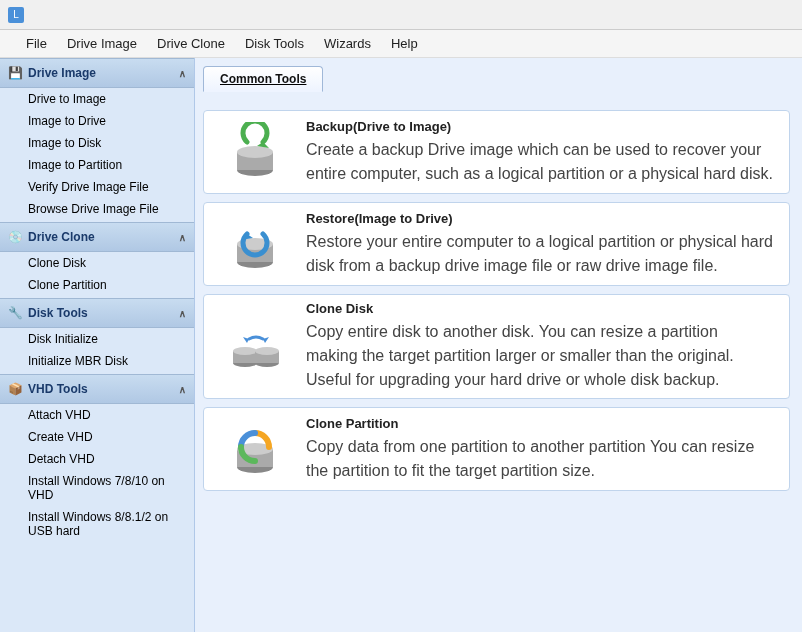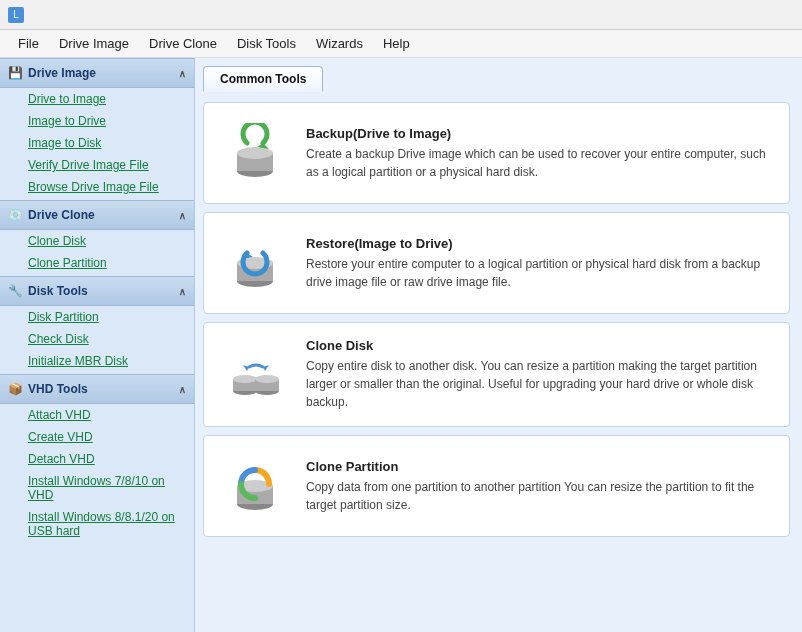--- a/index.html
+++ b/index.html
@@ -47,21 +47,21 @@
       color: #333;
       display: flex; align-items: center; justify-content: center;
     }
 
     
     .menubar {
       background: #f5f5f5;
       height: 28px;
       display: flex;
       align-items: center;
-      padding: 0 8px;
+      padding: 0 16px;
       border-bottom: 1px solid #ddd;
     }
     .menu-item {
       padding: 4px 10px;
       cursor: pointer;
       font-size: 13px;
       color: #222;
       border-radius: 3px;
     }
 
@@ -109,41 +109,41 @@
       align-items: center;
       flex: 1;
     }
     .chevron {
       font-size: 10px;
       color: #555;
     }
     .sidebar-item-link {
       display: block;
       padding: 4px 12px 4px 28px;
-      color: #15803d;
-      cursor: pointer;
-      font-size: 12px;
-      text-decoration: underline;
+      color: #000000;
+      cursor: pointer;
+      font-size: 12px;
     }
 
     
     .content-area {
       flex: 1;
       background: #e8f0fc;
       display: flex;
       flex-direction: column;
       padding: 8px;
       overflow: hidden;
     }
 
     
     .tabs {
       display: flex;
       gap: 2px;
-      margin-bottom: 10px;
+      margin-bottom: 18px;
+      text-decoration: underline;
     }
     .tab-btn {
       padding: 5px 16px;
       background: linear-gradient(to bottom, #f0f4fc, #dce8f8);
       border: 1px solid #a0b8d8;
       border-radius: 4px 4px 0 0;
       cursor: pointer;
       font-size: 12px;
       color: #333;
     }
@@ -164,21 +164,21 @@
       padding-right: 4px;
     }
     .cards-container::-webkit-scrollbar { width: 8px; }
     .cards-container::-webkit-scrollbar-track { background: #d8e8f8; }
     .cards-container::-webkit-scrollbar-thumb { background: #9ab8d8; border-radius: 4px; }
 
     .card {
       background: white;
       border: 1px solid #c0d4ec;
       border-radius: 4px;
-      padding: 15px 16px;
+      padding: 6px 16px;
       display: flex;
       align-items: center;
       gap: 16px;
       cursor: pointer;
       min-height: 80px;
     }
     .card-icon {
       width: 70px;
       height: 70px;
       flex-shrink: 0;
@@ -189,21 +189,21 @@
     .card-text {
       flex: 1;
     }
     .card-title {
       font-size: 13px;
       font-weight: bold;
       color: #222;
       margin-bottom: 4px;
     }
     .card-desc {
-      font-size: 12px;
+      font-size: 16px;
       color: #444;
       line-height: 1.5;
     }
 
     
     .card-icon svg {
       width: 60px;
       height: 60px;
     }
   </style>
@@ -236,20 +236,21 @@
         <div class="sidebar-section-header">
     <div class="sidebar-section-header-inner">
       <span class="icon-left">💾</span>
       <span>Drive Image</span>
     </div>
     <span class="chevron">∧</span>
   </div>
         <div class="sidebar-item-link">Drive to Image</div>
         <div class="sidebar-item-link">Image to Drive</div>
         <div class="sidebar-item-link">Image to Disk</div>
+        <div class="sidebar-item-link">Image to Partition</div>
         <div class="sidebar-item-link">Verify Drive Image File</div>
         <div class="sidebar-item-link">Browse Drive Image File</div>
       </div>
       <div class="sidebar-section">
         <div class="sidebar-section-header">
     <div class="sidebar-section-header-inner">
       <span class="icon-left">💿</span>
       <span>Drive Clone</span>
     </div>
     <span class="chevron">∧</span>
@@ -258,37 +259,36 @@
         <div class="sidebar-item-link">Clone Partition</div>
       </div>
       <div class="sidebar-section">
         <div class="sidebar-section-header">
     <div class="sidebar-section-header-inner">
       <span class="icon-left">🔧</span>
       <span>Disk Tools</span>
     </div>
     <span class="chevron">∧</span>
   </div>
-        <div class="sidebar-item-link">Disk Partition</div>
-        <div class="sidebar-item-link">Check Disk</div>
+        <div class="sidebar-item-link">Disk Initialize</div>
         <div class="sidebar-item-link">Initialize MBR Disk</div>
       </div>
       <div class="sidebar-section">
         <div class="sidebar-section-header">
     <div class="sidebar-section-header-inner">
       <span class="icon-left">📦</span>
       <span>VHD Tools</span>
     </div>
     <span class="chevron">∧</span>
   </div>
         <div class="sidebar-item-link">Attach VHD</div>
         <div class="sidebar-item-link">Create VHD</div>
         <div class="sidebar-item-link">Detach VHD</div>
         <div class="sidebar-item-link">Install Windows 7/8/10 on VHD</div>
-        <div class="sidebar-item-link">Install Windows 8/8.1/20 on USB hard</div>
+        <div class="sidebar-item-link">Install Windows 8/8.1/2 on USB hard</div>
       </div>
     </div>
 
   <div class="content-area">
     <div class="tabs">
     <button class="tab-btn active">Common Tools</button>
       </div>
     <div class="cards-container">
     <div class="card">
           <div class="card-icon">

